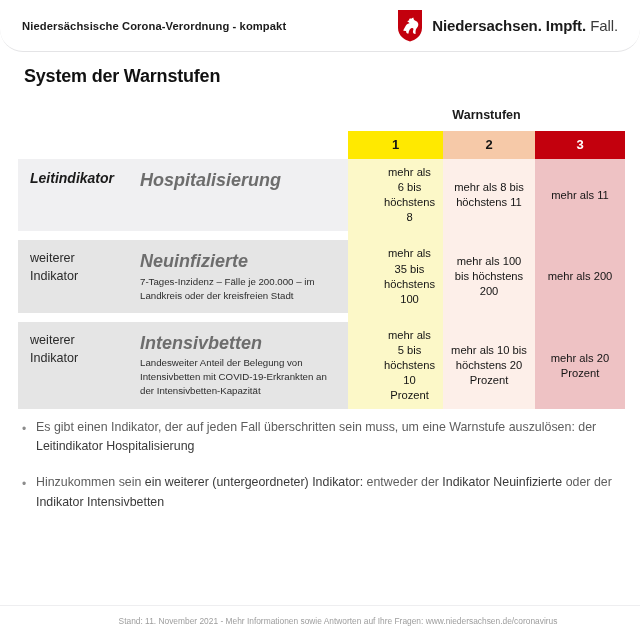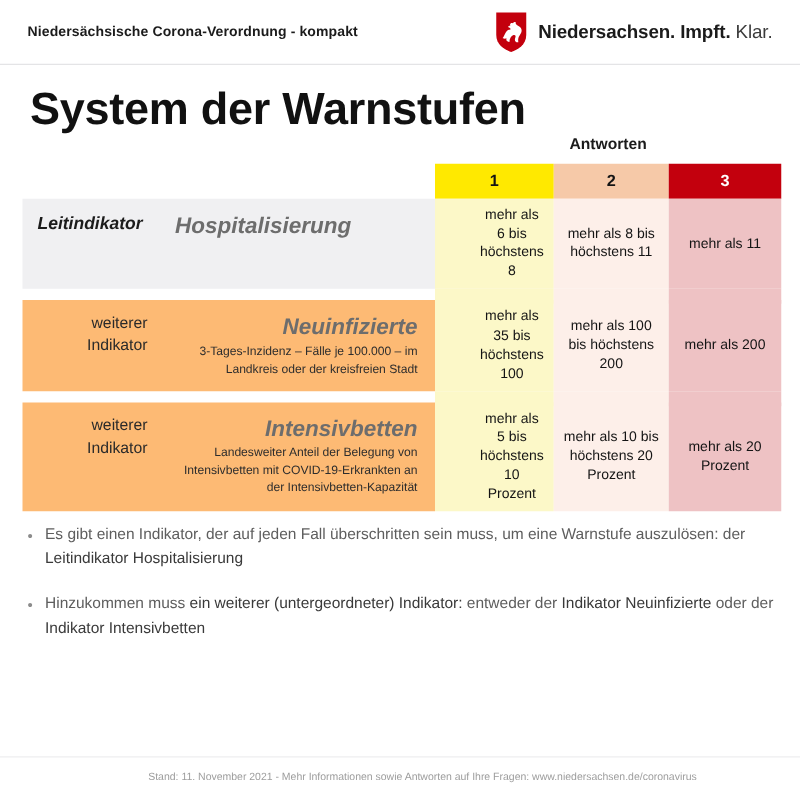--- a/index.html
+++ b/index.html
@@ -27,20 +27,21 @@
     left: 0; top: 0;
     width: 640px;
     height: 52px;
     background: #ffffff;
     border-bottom: 1px solid #e4e4e6;
     display: flex;
     align-items: center;
     justify-content: space-between;
     padding: 0 22px;
     box-sizing: border-box;
+    border-radius: 23px;
   }
   .header-title {
     font-size: 11.2px;
     font-weight: bold;
     color: #1b1b1b;
     letter-spacing: 0.1px;
     white-space: nowrap;
   }
   .brand {
     display: flex;
@@ -60,21 +61,21 @@
   }
   .brand-text .b1 { font-weight: bold; }
   .brand-text .b2 { font-weight: bold; }
   .brand-text .b3 { font-weight: normal; color: #3b3b3b; }
 
   
   .page-title {
     position: absolute;
     left: 24px;
     top: 66px;
-    font-size: 36px;
+    font-size: 18px;
     font-weight: bold;
     color: #111111;
     letter-spacing: -0.2px;
   }
 
   
   .warn-head {
     position: absolute;
     left: 348px;
     top: 108px;
@@ -139,21 +140,21 @@
   }
   .hc1 { background: #ffe900; color: #141414; }
   .hc2 { background: #f6c9a8; color: #141414; }
   .hc3 { background: #c3000d; color: #ffffff; }
 
   
   .row-body { min-height: 70px; }
   .row-shaded .col-label,
   .row-shaded .col-desc { background: #f0f0f2; }
   .row-plain .col-label,
-  .row-plain .col-desc { background: #fdba74; text-align: right; }
+  .row-plain .col-desc { background: #e5e5e5; }
 
   .vc1 { background: #fcf8c8; }
   .vc2 { background: #fdefe9; }
   .vc3 { background: #eec2c4; }
 
   .gap-row { height: 9px; background: #ffffff; }
   .gap-row .col-v1 { background: #fcf8c8; }
   .gap-row .col-v2 { background: #fdefe9; }
   .gap-row .col-v3 { background: #eec2c4; }
 
@@ -239,28 +240,28 @@
     <div class="brand">
       <span>
         <svg class="crest" viewBox="0 0 26 33" xmlns="http://www.w3.org/2000/svg">
           <path d="M1 1 H25 V19 C25 27 18 31 13 32.5 C8 31 1 27 1 19 Z" fill="#c3000d"></path>
           <path d="M6 21.5 c1.2-1.2 1.6-3.2 2.6-4.6 1-1.5 2.6-2.3 4-2.6 -0.6-0.9-1.3-1.4-2.2-1.7 0.3-0.7 1-1.2 1.9-1.3 -0.4-0.5-0.3-1.1 0.2-1.5 0.5-0.4 1.2-0.4 1.8-0.1 0.5-0.8 1.4-1.2 2.3-1 -0.2 0.6-0.1 1.2 0.3 1.7 0.8 1 1.6 1.3 2.5 1.8 1.2 0.7 1.9 1.9 1.9 3.3 0 1.5-0.7 2.6-1.5 3.6 -0.7 0.9-1.1 1.8-1.2 2.9 -0.1 1-0.1 1.9 0.1 2.8 -0.9 0.2-1.7 0-2.3-0.6 -0.5-0.6-0.6-1.4-0.4-2.2 0.2-0.9 0.6-1.6 0.4-2.3 -0.2-0.6-0.8-0.9-1.6-0.7 -1 0.3-1.7 1.1-2.3 2 -0.7 1.1-1 2.3-0.9 3.6 -0.9 0.1-1.7-0.2-2.2-0.9 -0.4-0.6-0.4-1.3-0.2-2 -0.9 0.4-1.9 0.4-2.8-0.1 -0.2-0.1-0.3-0.1-0.4-0.1z" fill="#ffffff"></path>
         </svg>
       </span>
       <span class="brand-text">
         <span class="b1">Niedersachsen.</span>
         <span class="b2">Impft.</span>
-        <span class="b3">Klar.</span>
+        <span class="b3">Fall.</span>
       </span>
     </div>
   </div>
 
   <div class="page-title">System der Warnstufen</div>
 
-  <div class="warn-head">Antworten</div>
+  <div class="warn-head">Warnstufen</div>
 
   <div class="table">
 
     <div class="row row-head">
       <div class="col-label"></div>
       <div class="col-desc"></div>
       <div class="col-v col-v1 head-cell hc1">1</div>
       <div class="col-v col-v2 head-cell hc2">2</div>
       <div class="col-v col-v3 head-cell hc3">3</div>
     </div>
@@ -285,21 +286,21 @@
       <div class="col-v col-v3"></div>
     </div>
 
     <div class="row row-body row-plain">
       <div class="col-label">
         <div class="label-plain">weiterer</div>
         <div class="label-plain">Indikator</div>
       </div>
       <div class="col-desc">
         <div class="desc-title">Neuinfizierte</div>
-        <div class="desc-text">3-Tages-Inzidenz – Fälle je 100.000 – im Landkreis oder der kreisfreien Stadt</div>
+        <div class="desc-text">7-Tages-Inzidenz – Fälle je 200.000 – im Landkreis oder der kreisfreien Stadt</div>
       </div>
       <div class="col-v col-v1 vc1">mehr als 35 bis höchstens 100</div>
       <div class="col-v col-v2 vc2">mehr als 100 bis höchstens 200</div>
       <div class="col-v col-v3 vc3">mehr als 200</div>
     </div>
 
     <div class="row gap-row">
       <div class="col-label"></div>
       <div class="col-desc"></div>
       <div class="col-v col-v1"></div>
@@ -323,20 +324,20 @@
 
   </div>
 
   <div class="bullets">
     <div class="bullet">
       <div class="bullet-dot">•</div>
       <div class="bullet-text"><span>Es gibt einen Indikator, der auf jeden Fall überschritten sein muss, um eine Warnstufe auszulösen: der </span><b>Leitindikator Hospitalisierung</b></div>
     </div>
     <div class="bullet">
       <div class="bullet-dot">•</div>
-      <div class="bullet-text"><span>Hinzukommen muss </span><b>ein weiterer (untergeordneter) Indikator:</b><span> entweder der </span><b>Indikator Neuinfizierte</b><span> oder der </span><b>Indikator Intensivbetten</b></div>
+      <div class="bullet-text"><span>Hinzukommen sein </span><b>ein weiterer (untergeordneter) Indikator:</b><span> entweder der </span><b>Indikator Neuinfizierte</b><span> oder der </span><b>Indikator Intensivbetten</b></div>
     </div>
   </div>
 
   <div class="footer-rule"></div>
   <div class="footer">Stand: 11. November 2021 - Mehr Informationen sowie Antworten auf Ihre Fragen: www.niedersachsen.de/coronavirus</div>
 
 </div>
 
 </body></html>

